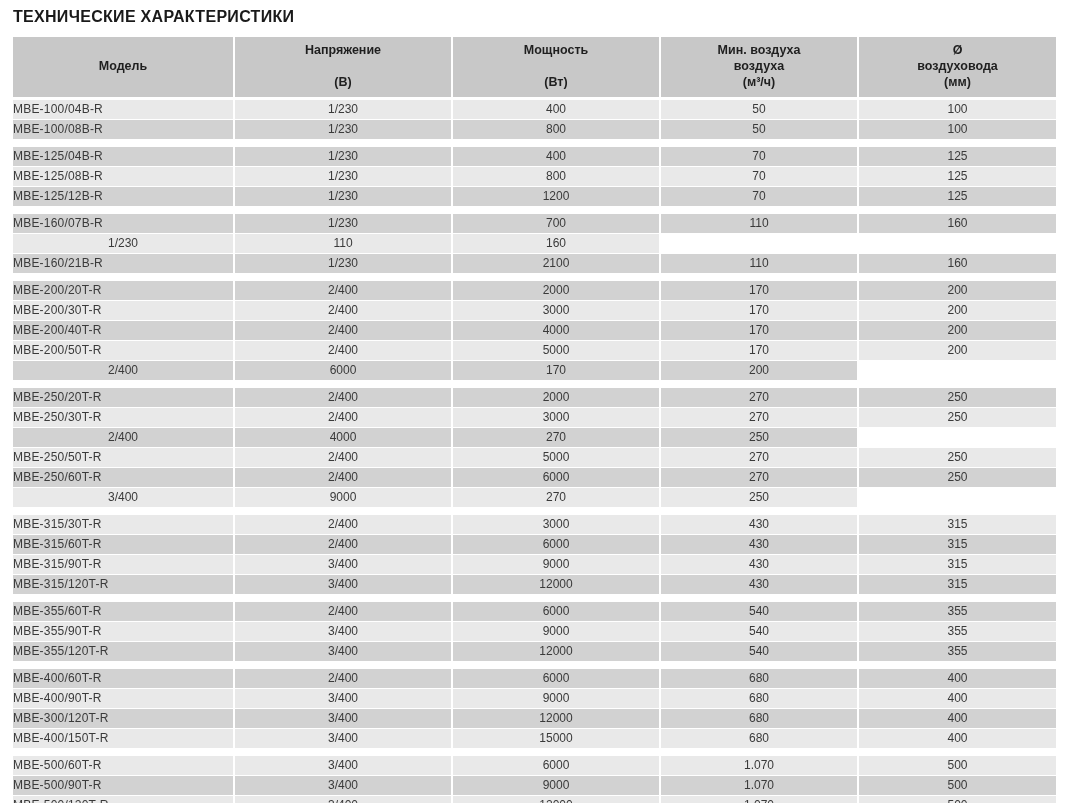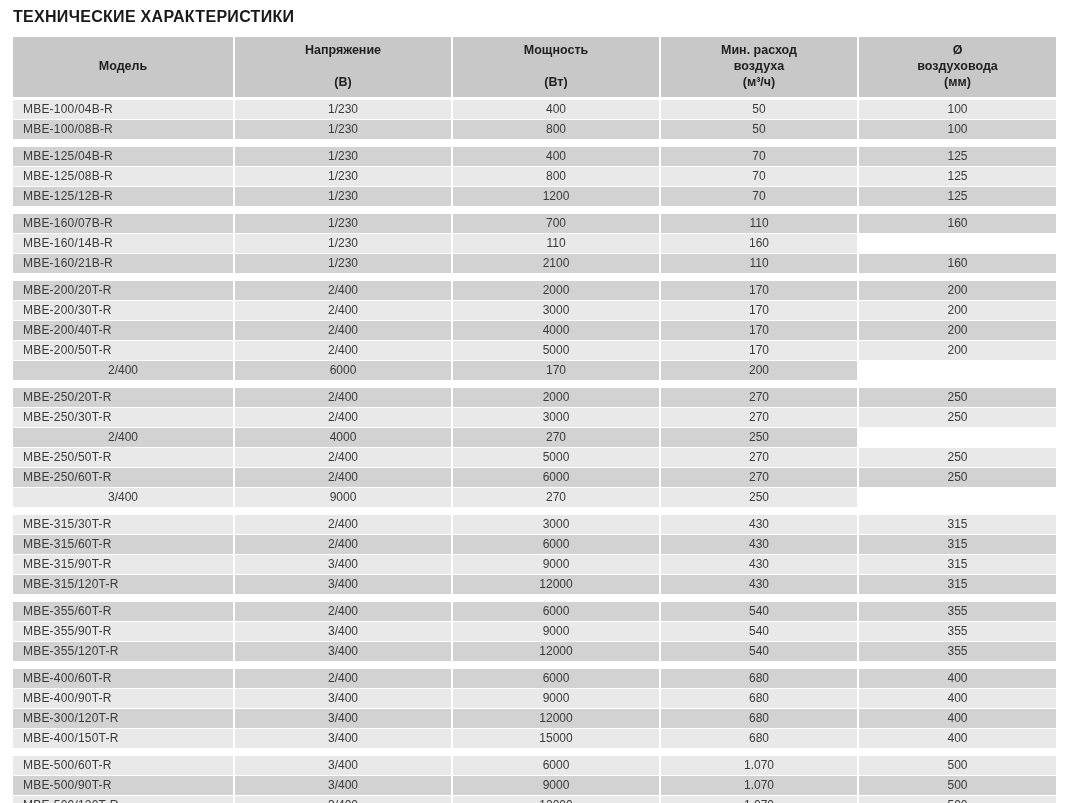--- a/index.html
+++ b/index.html
@@ -37,21 +37,21 @@
   .th span{display:block;min-height:1px;}
   .group{margin-bottom:5px;}
   .group:last-child{margin-bottom:0;}
   .row{margin-bottom:1px;}
   .row:last-child{margin-bottom:8px;}
   .cell{
     height:19px;line-height:19px;
     font-size:12px;color:var(--cell-text);
     text-align:center;white-space:nowrap;overflow:hidden;
   }
-  .cell.model{text-align:left;padding-left:10px;letter-spacing:0.2px;}
+  .cell.model{text-align:left;letter-spacing:0.2px;}
   .row.dark .cell{background:var(--row-dark);}
   .row.light .cell{background:var(--row-light);}
 </style>
 </head>
 <body>
 
 <div class="page">
   <div class="page-title">ТЕХНИЧЕСКИЕ ХАРАКТЕРИСТИКИ</div>
 
   <div class="spec-table">
@@ -63,21 +63,21 @@
           <span>Напряжение</span>
           <span></span>
           <span>(В)</span>
         </div>
         <div class="th">
           <span>Мощность</span>
           <span></span>
           <span>(Вт)</span>
         </div>
         <div class="th">
-          <span>Мин. расход</span>
+          <span>Мин. воздуха</span>
           <span>воздуха</span>
           <span>(м³/ч)</span>
         </div>
         <div class="th">
           <span>Ø</span>
           <span>воздуховода</span>
           <span>(мм)</span>
         </div>
       </div>
     <div>
@@ -122,21 +122,20 @@
         </div>
         <div class="group">
           <div class="grid-row row dark">
             <div class="cell model">MBE-160/07B-R</div>
             <div class="cell">1/230</div>
             <div class="cell">700</div>
             <div class="cell">110</div>
             <div class="cell">160</div>
           </div>
           <div class="grid-row row light">
-            <div class="cell model">MBE-160/14B-R</div>
             <div class="cell">1/230</div>
             <div class="cell">110</div>
             <div class="cell">160</div>
           </div>
           <div class="grid-row row dark">
             <div class="cell model">MBE-160/21B-R</div>
             <div class="cell">1/230</div>
             <div class="cell">2100</div>
             <div class="cell">110</div>
             <div class="cell">160</div>

